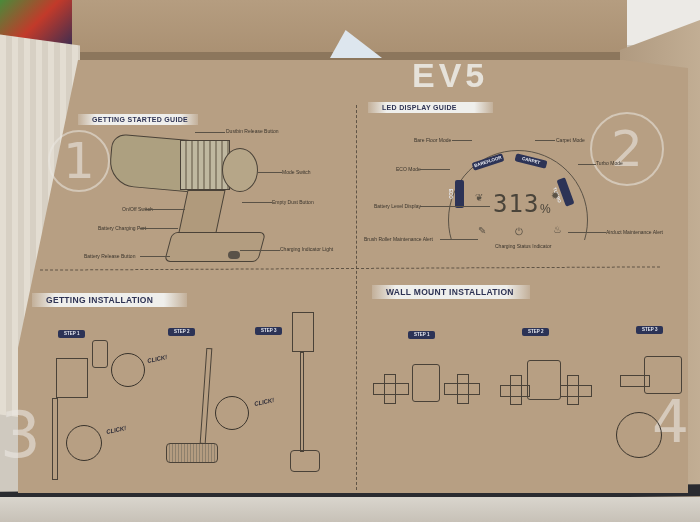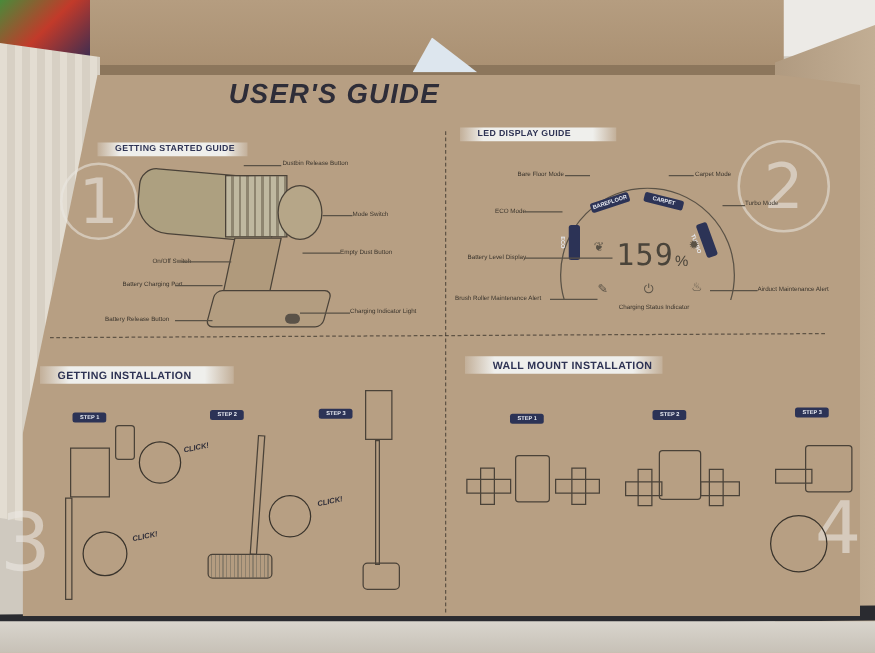--- a/index.html
+++ b/index.html
@@ -52,21 +52,21 @@
   <div class="back-flap"></div>
   <div class="back-flap-edge"></div>
   <div class="tissue"></div>
   <div class="left-wall"></div>
   <div class="right-wall"></div>
   <div class="bottom-edge"></div>
   <div class="bottom-strip"></div>
 
   <div class="sheet"></div>
 
-  <div class="title">USER'S GUIDE</div>
+  <div class="model">EV5</div>
 
   <div class="vdash"></div>
   <div class="hdash"></div>
 
   <div class="num circle" style="left:48px;top:130px;width:62px;height:62px;line-height:58px;">1</div>
   <div class="num circle" style="left:590px;top:112px;width:74px;height:74px;line-height:70px;">2</div>
   <div class="num" style="left:0px;top:398px;font-size:64px;">3</div>
   <div class="num" style="left:652px;top:388px;font-size:58px;">4</div>
 
   <div class="banner" style="left:78px;top:114px;width:120px;">GETTING STARTED GUIDE</div>
@@ -91,21 +91,21 @@
   <div class="lead" style="left:140px;top:256px;width:30px;"></div>
   <div class="lbl" style="left:280px;top:246px;">Charging Indicator Light</div>
   <div class="lead" style="left:240px;top:250px;width:40px;"></div>
 
   <div class="banner" style="left:368px;top:102px;width:125px;">LED DISPLAY GUIDE</div>
   <div class="dial"></div>
   <div class="seg" style="left:455px;top:180px;width:9px;height:28px;line-height:28px;writing-mode:vertical-rl;">ECO</div>
   <div class="seg" style="left:472px;top:158px;width:32px;height:8px;transform:rotate(-18deg);">BAREFLOOR</div>
   <div class="seg" style="left:515px;top:157px;width:32px;height:8px;transform:rotate(14deg);">CARPET</div>
   <div class="seg" style="left:561px;top:178px;width:9px;height:28px;line-height:28px;writing-mode:vertical-rl;transform:rotate(-20deg);">TURBO</div>
-  <div class="digits">159</div>
+  <div class="digits">313</div>
   <div class="pct">%</div>
   <div class="ico" style="left:475px;top:192px;">❦</div>
   <div class="ico" style="left:551px;top:190px;">✹</div>
   <div class="ico" style="left:478px;top:225px;">✎</div>
   <div class="ico" style="left:515px;top:226px;">⏻</div>
   <div class="ico" style="left:553px;top:224px;">♨</div>
 
   <div class="lbl" style="left:414px;top:137px;">Bare Floor Mode</div>
   <div class="lead" style="left:452px;top:140px;width:20px;"></div>
   <div class="lbl" style="left:556px;top:137px;">Carpet Mode</div>
@@ -137,21 +137,21 @@
 
   <div class="sketch" style="left:203px;top:348px;width:6px;height:96px;transform:rotate(4deg);"></div>
   <div class="sketch" style="left:166px;top:443px;width:52px;height:20px;border-radius:4px;background:repeating-linear-gradient(90deg,#b49c80 0 2px,#8e806c 2px 3px);"></div>
   <div class="circ" style="left:215px;top:396px;width:34px;height:34px;"></div>
   <div class="click" style="left:254px;top:399px;">CLICK!</div>
 
   <div class="sketch" style="left:292px;top:312px;width:22px;height:40px;"></div>
   <div class="sketch" style="left:300px;top:352px;width:4px;height:100px;"></div>
   <div class="sketch" style="left:290px;top:450px;width:30px;height:22px;border-radius:4px;"></div>
 
-  <div class="banner big" style="left:372px;top:285px;width:158px;text-align:center;">WALL MOUNT INSTALLATION</div>
+  <div class="banner big" style="left:372px;top:285px;width:158px;">WALL MOUNT INSTALLATION</div>
   <div class="step" style="left:408px;top:331px;">STEP 1</div>
   <div class="step" style="left:522px;top:328px;">STEP 2</div>
   <div class="step" style="left:636px;top:326px;">STEP 3</div>
 
   <div class="cross-h" style="left:373px;top:383px;width:36px;"></div>
   <div class="cross-v" style="left:384px;top:374px;height:30px;"></div>
   <div class="sketch" style="left:412px;top:364px;width:28px;height:38px;border-radius:3px;"></div>
   <div class="cross-h" style="left:444px;top:383px;width:36px;"></div>
   <div class="cross-v" style="left:457px;top:374px;height:30px;"></div>
 

